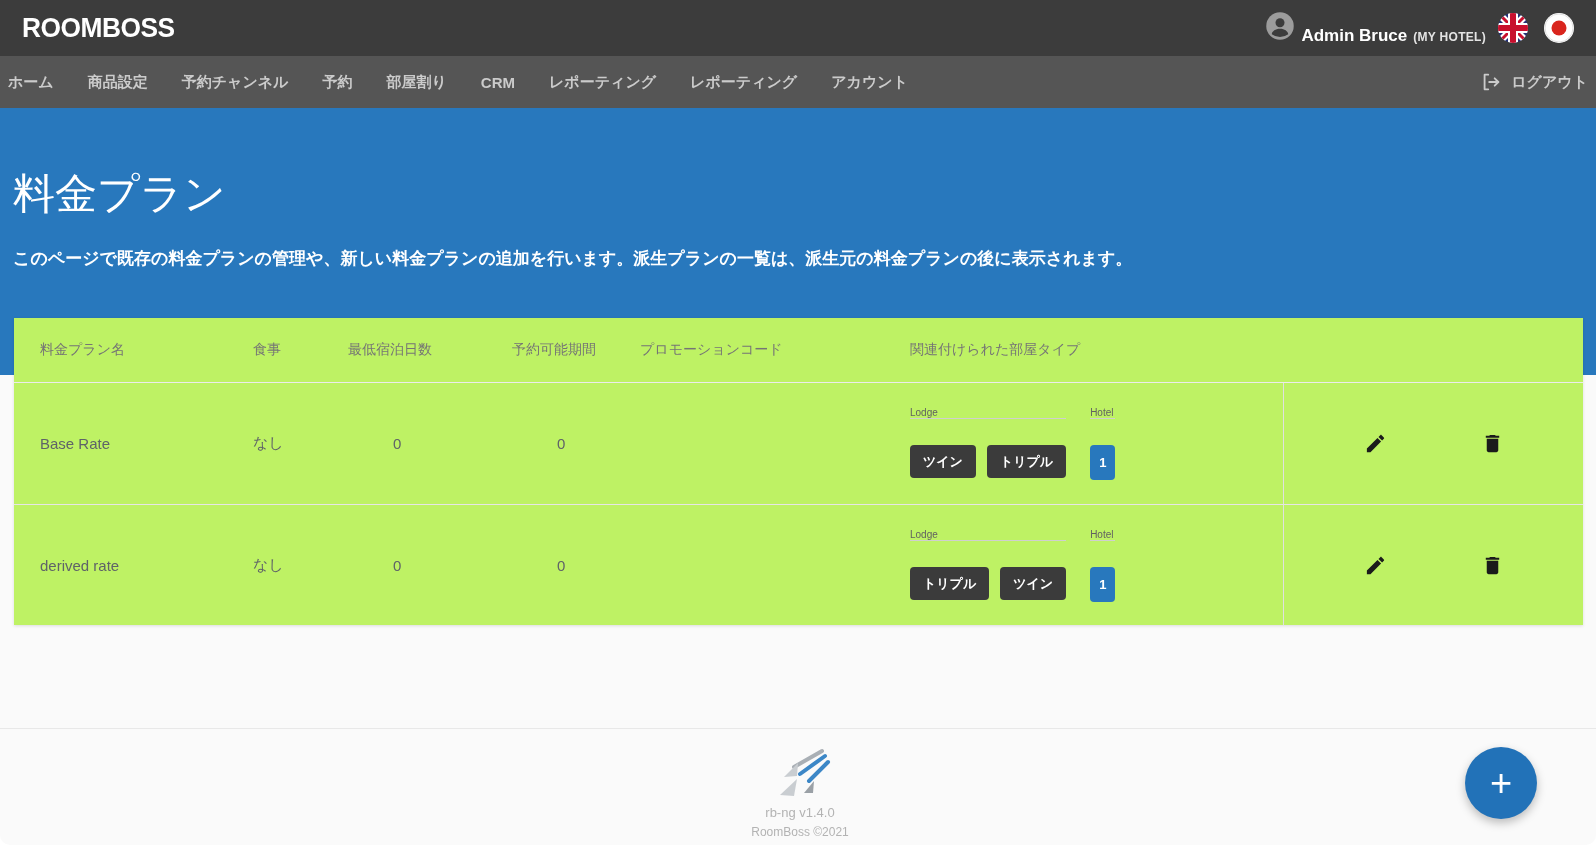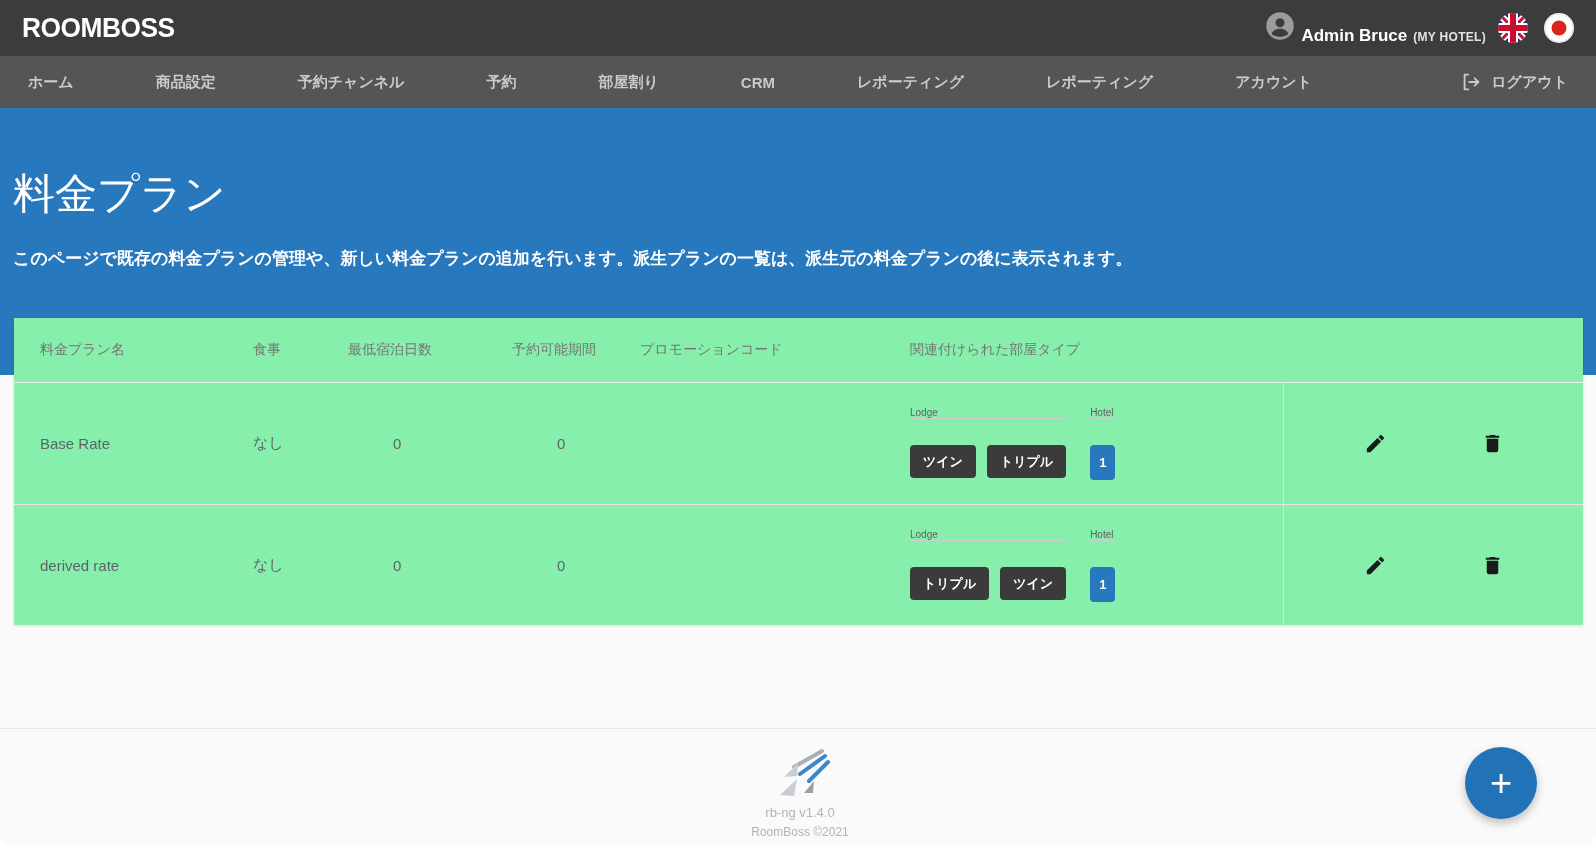--- a/index.html
+++ b/index.html
@@ -23,41 +23,41 @@
   .topbar-right { margin-left:auto; display:flex; align-items:center; gap:12px; }
   .userline { display:flex; align-items:baseline; gap:6px; color:#fff; cursor:pointer; }
   .user-name { font-weight:700; font-size:17px; }
   .user-suffix { font-weight:700; font-size:12px; color:#e4e4e4; letter-spacing:.3px; }
   .flag { width:30px; height:30px; border-radius:50%; display:block; cursor:pointer; }
   .flag + .flag { margin-left:4px; }
 
   
   .nav {
     height:52px; background:#555555;
-    display:flex; align-items:center; padding:0 28px;gap:48px;
+    display:flex; align-items:center; padding:0 8px;
   }
   .nav-item {
     color:#cbcbcb; font-size:15px; font-weight:700;
     margin-right:34px; cursor:pointer; white-space:nowrap;
   }
   .nav-logout {
     margin-left:auto; display:flex; align-items:center; gap:9px;
     color:#cbcbcb; font-size:15px; font-weight:700; cursor:pointer;
   }
 
   
   .content { background:#fafafa; border-radius:0 0 10px 10px; height:737px; }
 
   .hero { background:#2878bd; height:267px; padding:36px 28px 0 13px; }
   .hero-title { color:#ffffff; font-size:42px; font-weight:400; margin:22px 0 24px 0; }
   .hero-subtitle { color:#ffffff; font-size:17px; font-weight:700; line-height:1.5; }
 
   
   .card {
-    background:#86efac; margin:-57px 13px 0 14px;
+    background:#bef264; margin:-57px 13px 0 14px;
     box-shadow:0 1px 3px rgba(0,0,0,.12);
   }
   .tgrid {
     display:grid;
     grid-template-columns:213px 95px 164px 128px 270px 1fr 300px;
     padding-left:26px;
   }
   .thead { height:65px; align-items:center; color:#757575; font-size:14px; border-bottom:1px solid #ececec; }
   .trow  { min-height:121px; align-items:center; color:#5f6368; font-size:15px; }
   .trow + .trow { border-top:1px solid #e6e6e6; }

